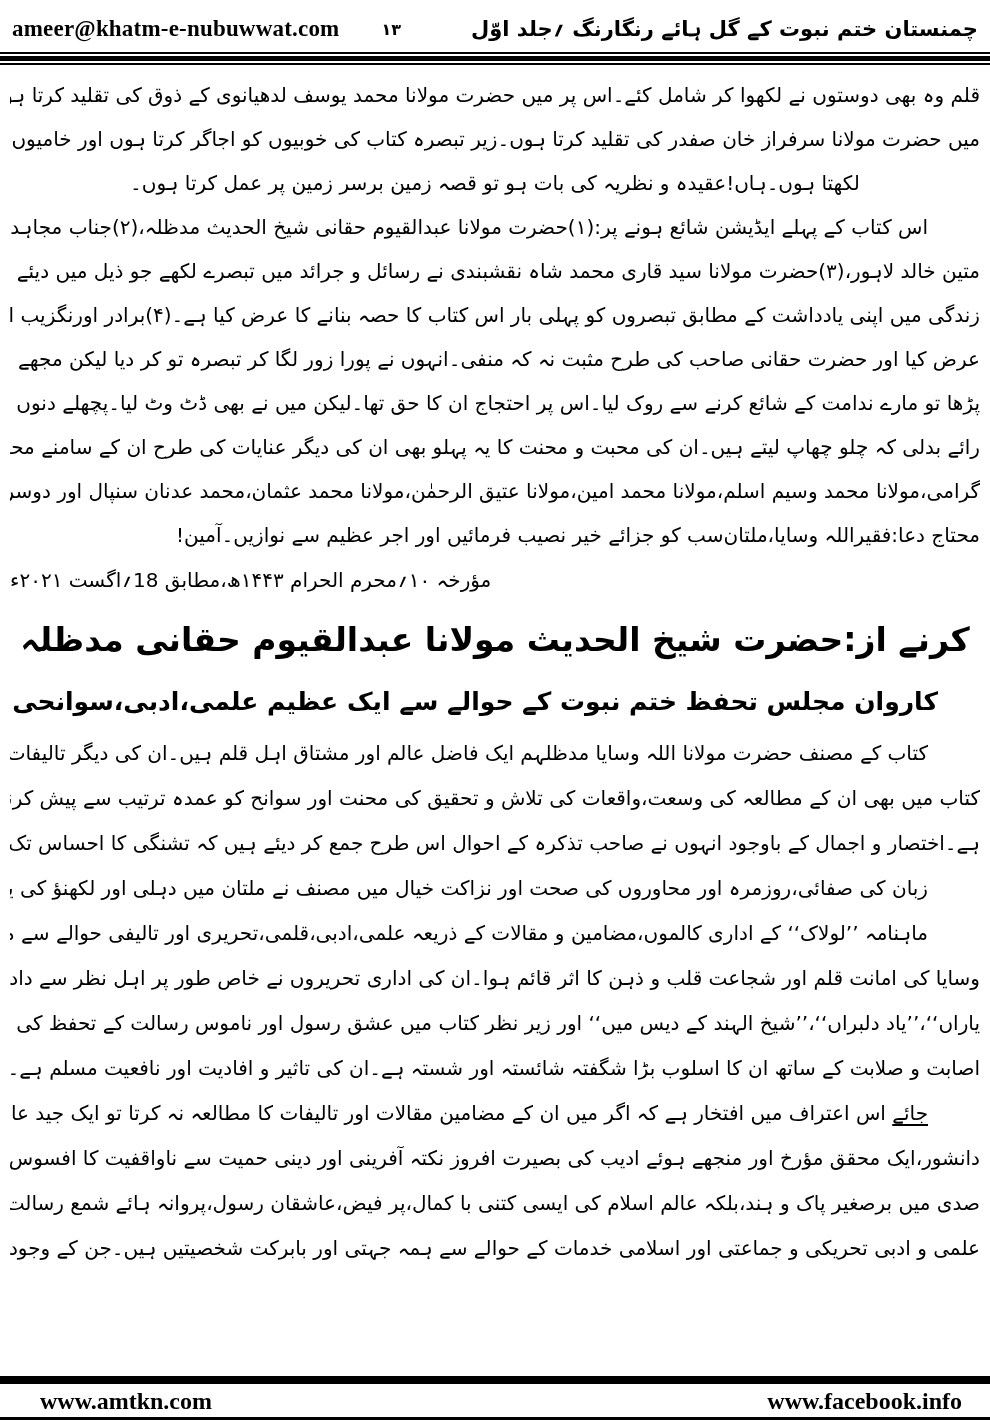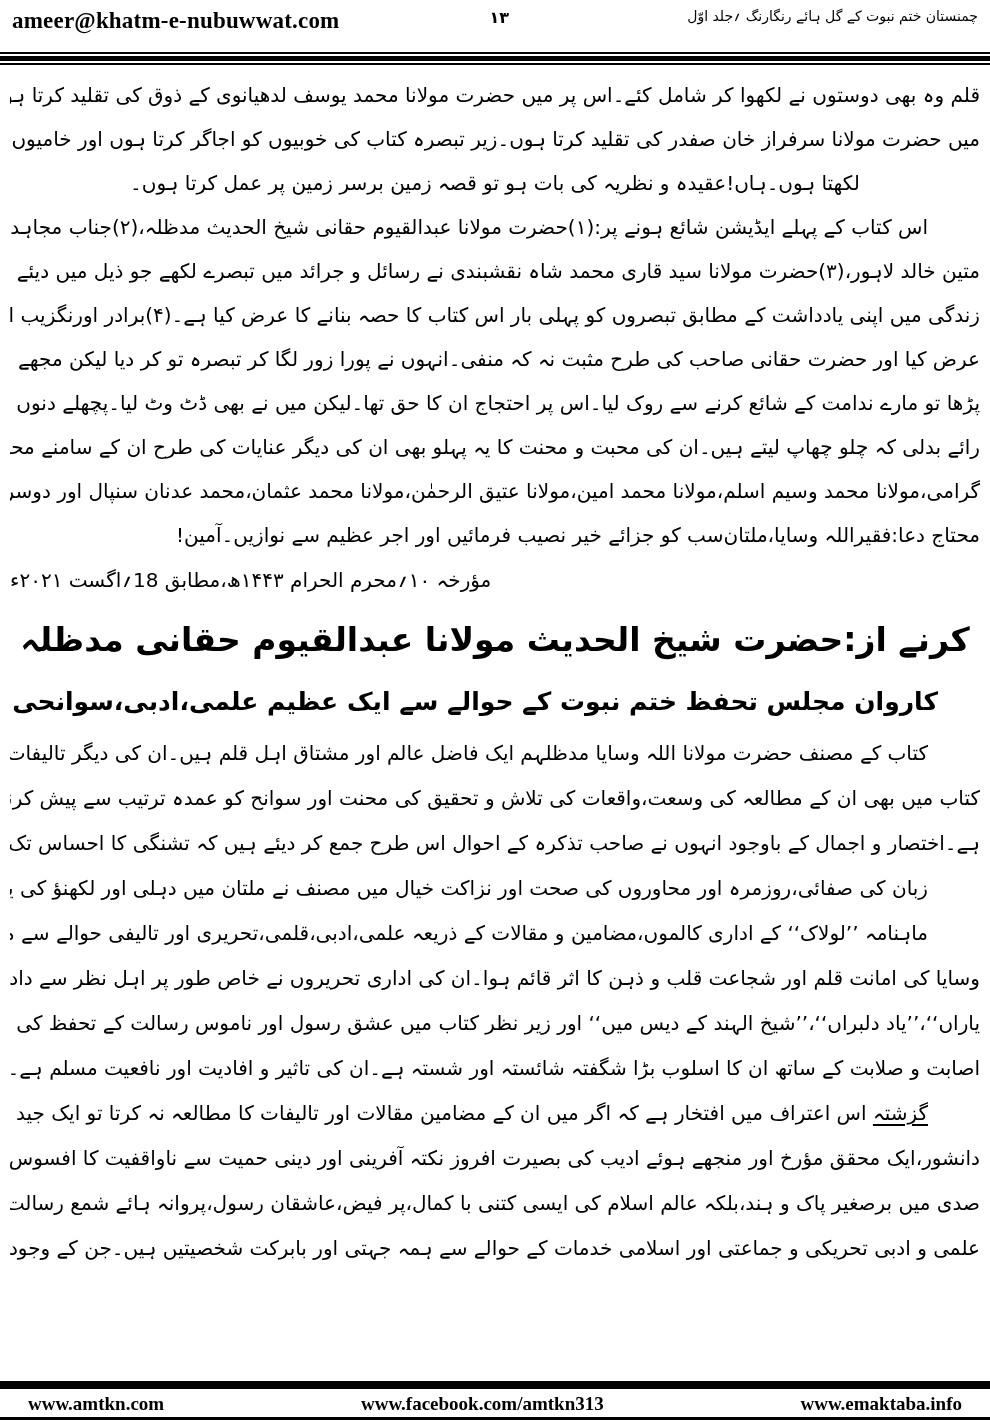--- a/index.html
+++ b/index.html
@@ -8,33 +8,33 @@
     width: 990px; height: 1420px;
     margin: 0 auto;
     background: #ffffff;
     color: #000000;
     display: flex; flex-direction: column;
     overflow: hidden;
     font-family: "DejaVu Sans", sans-serif;
   }
   
   .hdr {
-    display: flex; align-items: flex-start; justify-content: space-between;
+    display: flex; align-items: center; justify-content: space-between;
     padding: 8px 12px 2px 12px; height: 52px;
   }
   .hdr-email {
     font-family: "Liberation Serif", serif;
     font-weight: bold; font-size: 23px; letter-spacing: 0.2px;
   }
   .hdr-page {
     font-size: 16px; font-weight: bold; direction: rtl;
     transform: translateX(-14px);
   }
   .hdr-title {
-    direction: rtl; font-size: 14px; font-weight: normal;
+    direction: rtl; font-size: 21px; font-weight: bold;
   }
   .rule3 { width: 100%; }
   .rule3 .thin { height: 2px; background: #000; }
   .rule3 .gap  { height: 2px; background: #fff; }
   .rule3 .thick{ height: 5px; background: #000; }
   
   .body-text {
     direction: rtl;
     padding: 8px 10px 0 10px;
     font-size: 20px;
@@ -71,21 +71,21 @@
   }
   .review-lines .line { line-height: 45px; }
   .uline { text-decoration: underline; text-underline-offset: 4px; }
   
   .ftr { margin-top: auto; }
   .ftr-bar { height: 8px; background: #000; }
   .ftr-links {
     display: flex; justify-content: space-between; align-items: center;
     padding: 4px 28px 2px 28px;
     font-family: "Liberation Serif", serif;
-    font-weight: bold; font-size: 19px;
+    font-weight: bold; font-size: 24px; margin-left: 12px;
   }
   .ftr-bottom { height: 3px; background: #000; }
 </style>
 </head>
 <body>
 
 <div class="page">
 
   <div class="hdr">
     <span class="hdr-email">ameer@khatm-e-nubuwwat.com</span>
@@ -129,31 +129,30 @@
     <div class="review-lines">
       <div class="line indent">کتاب کے مصنف حضرت مولانا اللہ وسایا مدظلہم ایک فاضل عالم اور مشتاق اہل قلم ہیں۔ان کی دیگر تالیفات کی طرح اس</div>
       <div class="line">کتاب میں بھی ان کے مطالعہ کی وسعت،واقعات کی تلاش و تحقیق کی محنت اور سوانح کو عمدہ ترتیب سے پیش کرنے کی صلاحیت نمایاں</div>
       <div class="line">ہے۔اختصار و اجمال کے باوجود انہوں نے صاحب تذکرہ کے احوال اس طرح جمع کر دیئے ہیں کہ تشنگی کا احساس تک نہیں ہوتا۔</div>
       <div class="line indent">زبان کی صفائی،روزمرہ اور محاوروں کی صحت اور نزاکت خیال میں مصنف نے ملتان میں دہلی اور لکھنؤ کی یاد تازہ کر دی۔</div>
       <div class="line indent">ماہنامہ ’’لولاک‘‘ کے اداری کالموں،مضامین و مقالات کے ذریعہ علمی،ادبی،قلمی،تحریری اور تالیفی حوالے سے مولانا اللہ</div>
       <div class="line">وسایا کی امانت قلم اور شجاعت قلب و ذہن کا اثر قائم ہوا۔ان کی اداری تحریروں نے خاص طور پر اہل نظر سے داد حاصل کی۔’’فراق</div>
       <div class="line">یاراں‘‘،’’یاد دلبراں‘‘،’’شیخ الہند کے دیس میں‘‘ اور زیر نظر کتاب میں عشق رسول اور ناموس رسالت کے تحفظ کی فکر اور جذبہ کی</div>
       <div class="line">اصابت و صلابت کے ساتھ ان کا اسلوب بڑا شگفتہ شائستہ اور شستہ ہے۔ان کی تاثیر و افادیت اور نافعیت مسلم ہے۔وفیات اور تذکرہ</div>
       <div class="line indent">
-        <span class="uline">گزشتہ</span><span> اس اعتراف میں افتخار ہے کہ اگر میں ان کے مضامین مقالات اور تالیفات کا مطالعہ نہ کرتا تو ایک جید عالم،ایک عظیم</span>
+        <span class="uline">جائے</span><span> اس اعتراف میں افتخار ہے کہ اگر میں ان کے مضامین مقالات اور تالیفات کا مطالعہ نہ کرتا تو ایک جید عالم،ایک عظیم</span>
       </div>
       <div class="line">دانشور،ایک محقق مؤرخ اور منجھے ہوئے ادیب کی بصیرت افروز نکتہ آفرینی اور دینی حمیت سے ناواقفیت کا افسوس رہتا۔گزشتہ نصف</div>
       <div class="line">صدی میں برصغیر پاک و ہند،بلکہ عالم اسلام کی ایسی کتنی با کمال،پر فیض،عاشقان رسول،پروانہ ہائے شمع رسالت اور دینی و روحانی،</div>
       <div class="line">علمی و ادبی تحریکی و جماعتی اور اسلامی خدمات کے حوالے سے ہمہ جہتی اور بابرکت شخصیتیں ہیں۔جن کے وجود ظاہری سے دنیا محروم</div>
     </div>
   </div>
 
   <div class="ftr">
     <div class="ftr-bar"></div>
     <div class="ftr-links">
       <span>www.amtkn.com</span>
-      <span>www.facebook.com/amtkn313</span>
-      <span>www.emaktaba.info</span>
+      <span>www.facebook.info</span>
     </div>
     <div class="ftr-bottom"></div>
   </div>
 
 </div>
 
 </body></html>

